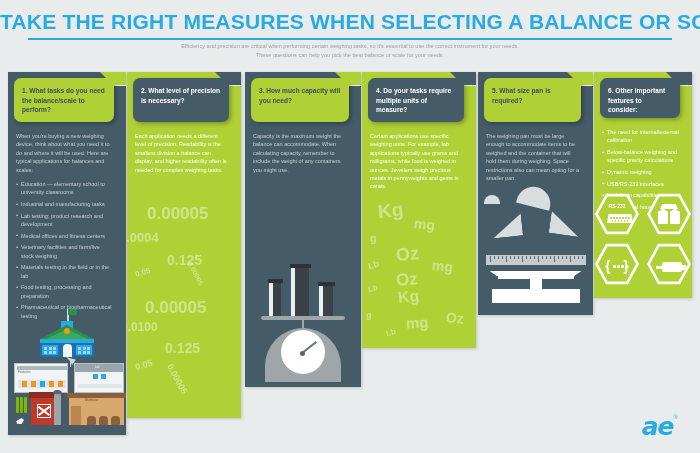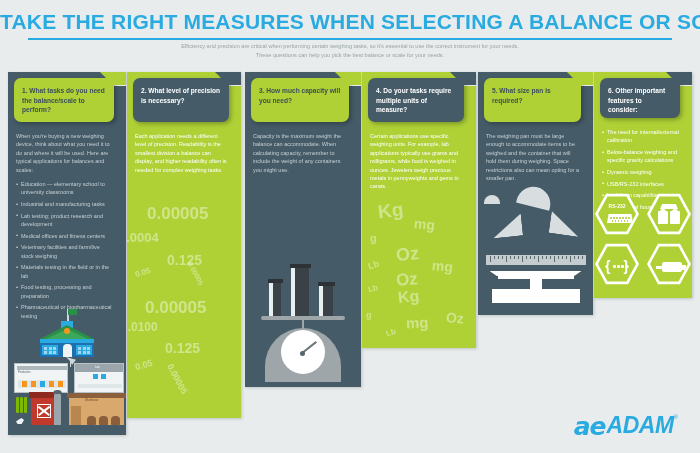--- a/index.html
+++ b/index.html
@@ -507,17 +507,16 @@
             </div>
           </div>
         </div>
       </div>
     </div>
 
   </div>
 
   <div class="logo">
     <span class="logo-mark">ae</span>
-    <span class="logo-word">ADAM</span>
     <span class="logo-r">®</span>
   </div>
 
 </div>
 
 </body></html>

